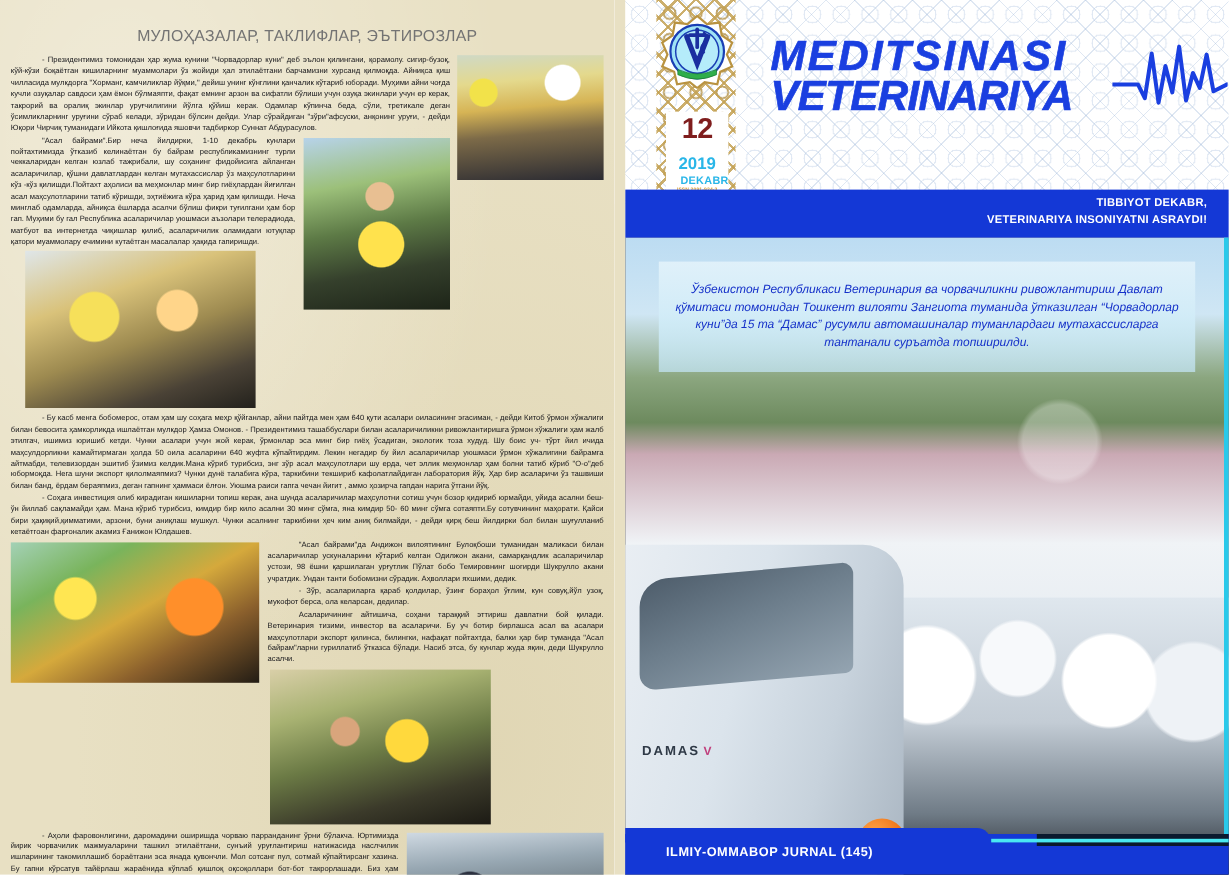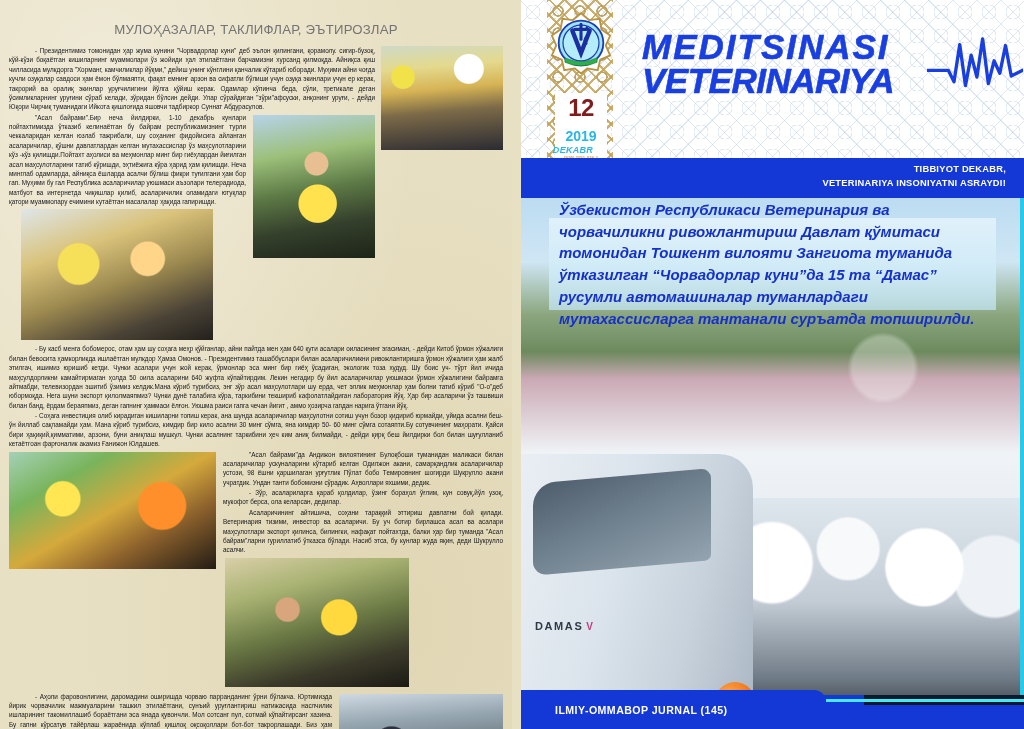--- a/index.html
+++ b/index.html
@@ -119,22 +119,22 @@
   }
   .issue-plate{
     position:absolute; left:43px; top:93px; width:52px; height:72px;
     background:#ffffff;
   }
   .emblem { position:absolute; left:38px; top:12px; width:62px; height:62px; }
   .num-12 { position:absolute; left:43px; top:94px; width:52px;
     text-align:center; color:#7f1d1d; font-weight:bold; font-size:24px; letter-spacing:-.5px;}
   .num-year { position:absolute; left:41px; top:128px; width:56px;
     text-align:center; color:#29b6e8; font-weight:bold; font-size:14px;}
-  .num-month { position:absolute; left:33px; top:145px; width:56px;
-    text-align:center; color:#29b6e8; font-weight:bold; font-size:9px; letter-spacing:.3px;font-style:italic;}
+  .num-month { position:absolute; left:55px; top:145px; width:56px;
+    color:#29b6e8; font-weight:bold; font-size:9px; letter-spacing:.3px;}
   .num-issn { position:absolute; left:41px; top:155px; width:56px;
     text-align:center; color:#d9a13a; font-weight:bold; font-size:4.2px; letter-spacing:.1px;}
 
   .wordmark { position:absolute; left:130px; top:30px; width:300px; }
   .wm-line { color:#1a3fe0; font-weight:bold; font-style:italic;
     font-size:35px; line-height:.96; letter-spacing:-.5px;
     -webkit-text-stroke: .6px #1a3fe0; }
   .wm-line.second { letter-spacing:2px; }
   .ecg { position:absolute; left:415px; top:36px; width:96px; height:62px; }
 
@@ -193,22 +193,22 @@
     background: radial-gradient(circle at 34% 32%, #ffa84d 0%, #f0761a 55%, #cf5a0c 100%);
   }
 
   .info-box{
     position:absolute; left:37px; top:218px; width:447px; height:92px;
     background: linear-gradient(180deg, rgba(226,242,250,.93) 0%, rgba(208,236,248,.88) 55%, rgba(196,230,246,.72) 100%);
     display:flex; align-items:center; justify-content:center;
     z-index:4;
   }
   .info-box .ib-text{
-    color:#1531c9; font-weight:bold; font-style:italic;
-    font-size:15px; line-height:1.45; padding:0 10px;
+    color:#1531c9; font-weight:normal; font-style:italic;
+    font-size:10px; line-height:1.45; text-align:center; padding:0 10px;
   }
 
   .bottom-bar{
     position:absolute; left:9px; top:695px; width:503px; height:34px;
     background:#1438d6; z-index:7;
     border-radius: 0 0 0 0;
   }
   .bottom-bar::after{
     content:""; position:absolute; right:0; top:0; width:160px; height:10px;
     background:#0b1a2e;

